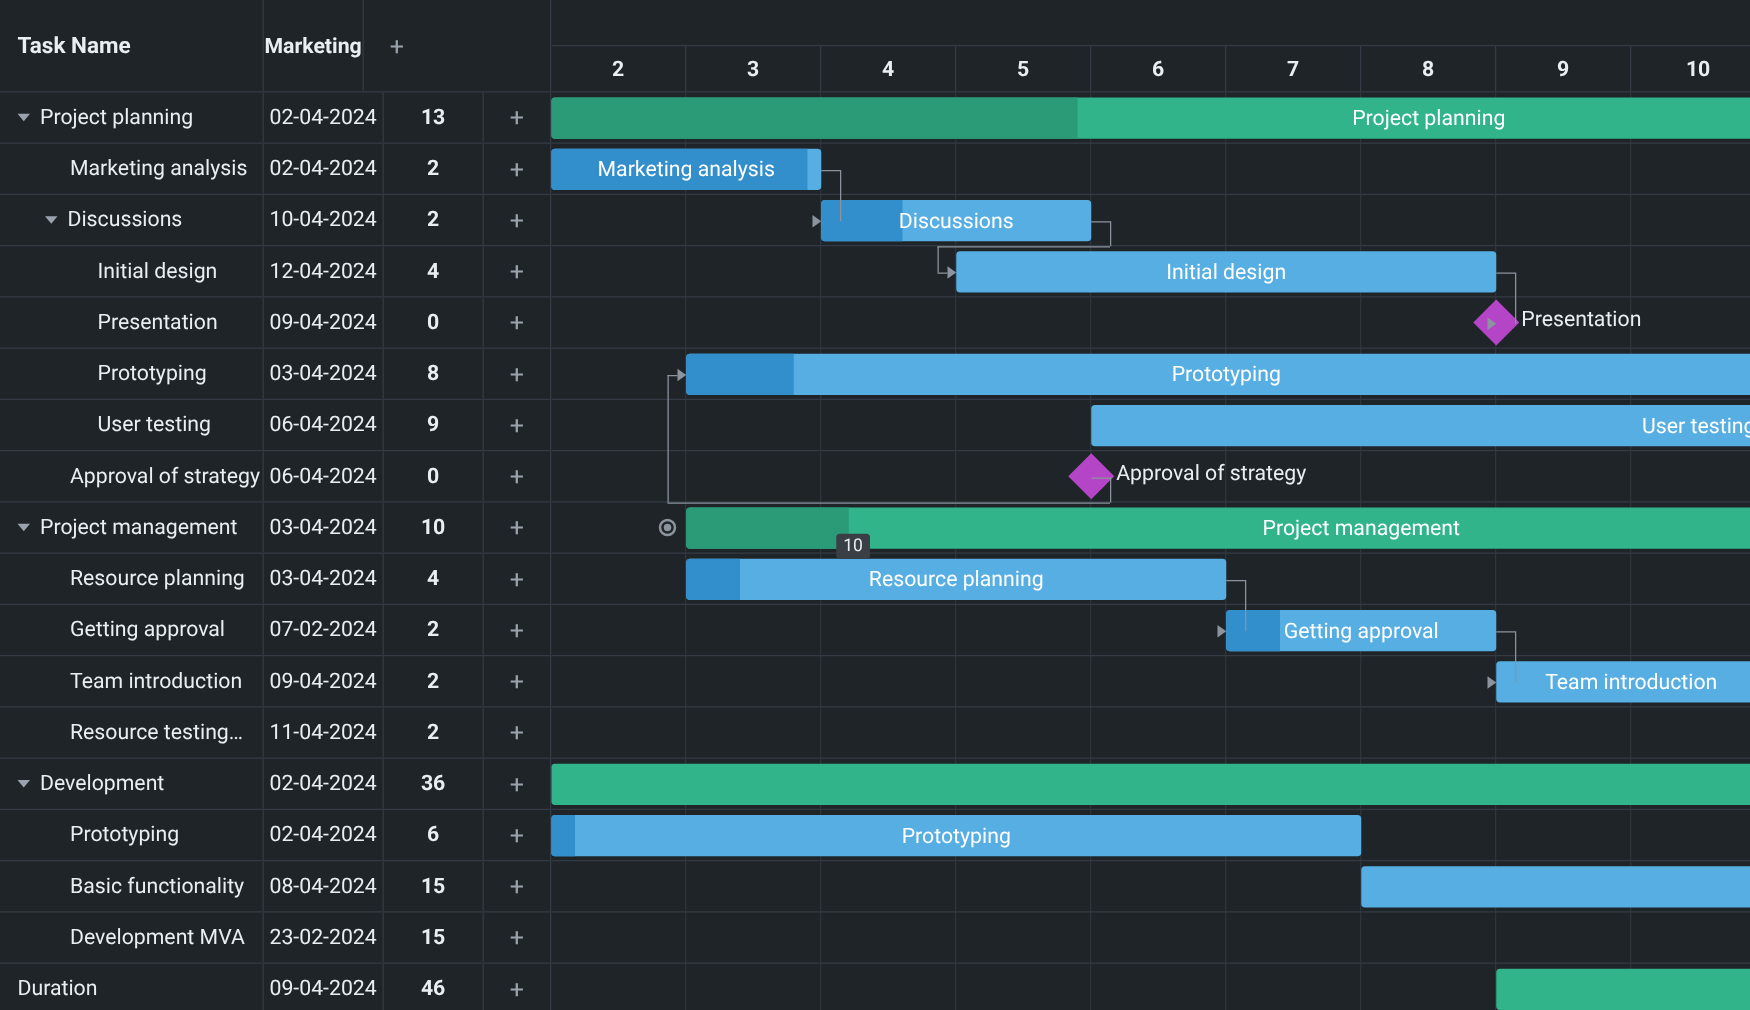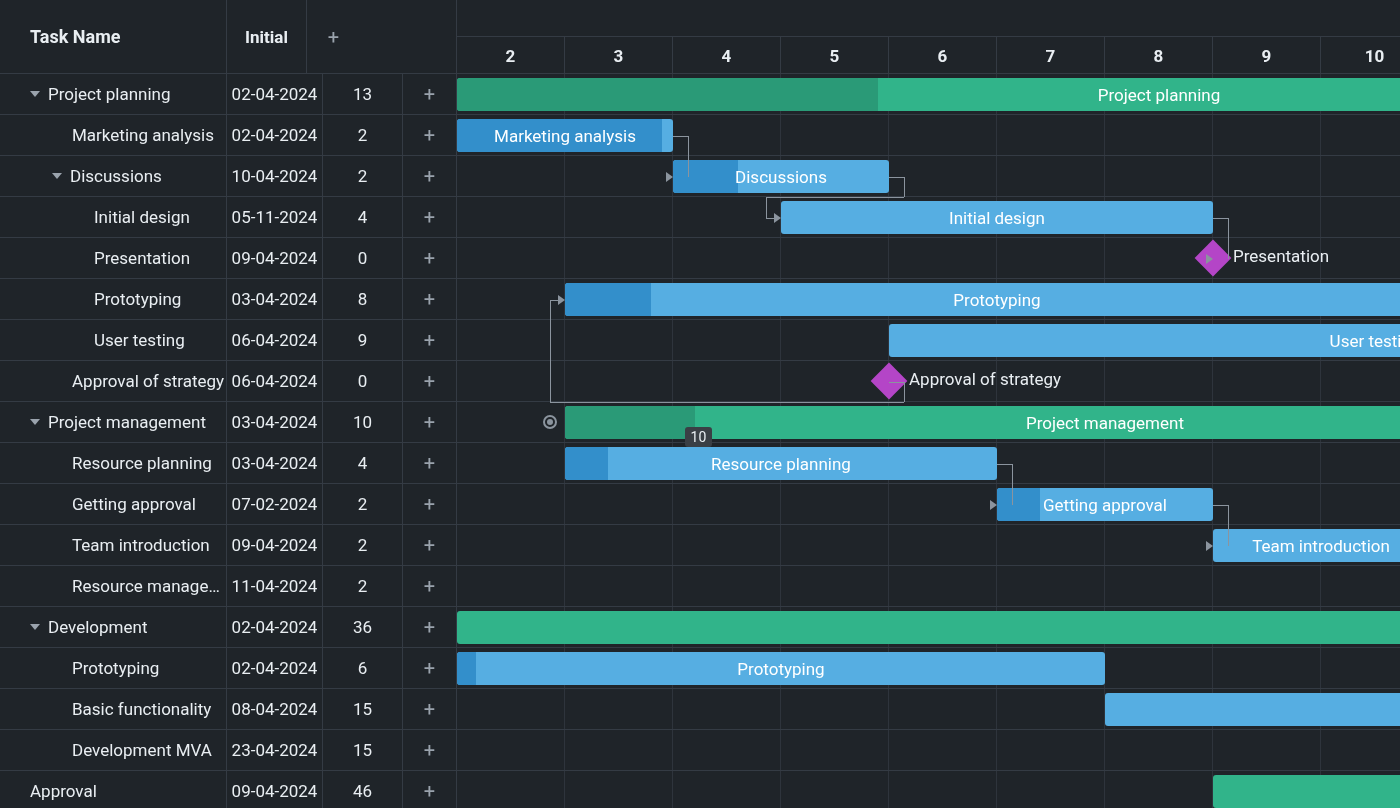--- a/index.html
+++ b/index.html
@@ -22,23 +22,23 @@
     flex: 0 0 440px;
     border-right: 1px solid #343b44;
   }
   .grid-header, .grid-row {
     display: flex;
     align-items: center;
     border-bottom: 1px solid #343b44;
   }
   .grid-header { height: 74px; }
   .grid-row    { height: 41px; }
-  .col-name  { width: 210px; padding-left: 14px; display:flex; align-items:center; gap:8px; white-space:nowrap; overflow:hidden; text-overflow:ellipsis;margin-left:16px;}
+  .col-name  { width: 210px; padding-left: 14px; display:flex; align-items:center; gap:8px; white-space:nowrap; overflow:hidden; text-overflow:ellipsis;}
   .col-date  { width: 96px;  text-align:center; border-left:1px solid #343b44; display:flex; align-items:center; justify-content:center; height:100%;}
-  .col-dur   { width: 80px;  text-align:center; border-left:1px solid #343b44; display:flex; align-items:center; justify-content:center; height:100%;}
+  .col-dur   { width: 80px;  text-align:center; border-left:1px solid #343b44; display:flex; align-items:center; justify-content:center; height:100%;font-weight:bold;}
   .col-add   { width: 54px;  text-align:center; border-left:1px solid #343b44; display:flex; align-items:center; justify-content:center; height:100%;}
   .grid-header .col-name  { font-weight:700; font-size:18px; }
   .grid-header .col-date,
   .grid-header .col-dur   { font-weight:700; }
   .plus { color:#9aa3ad; font-size:20px; line-height:1; cursor:pointer; user-select:none;}
   .caret {
     width:0; height:0; display:inline-block;
     border-left:5px solid transparent;
     border-right:5px solid transparent;
     border-top:6px solid #9aa3ad;
@@ -156,21 +156,21 @@
   }
 </style>
 </head>
 <body>
 
 <div class="app">
 
   <div class="grid">
     <div class="grid-header">
       <div class="col-name">Task Name</div>
-      <div class="col-dur">Initial</div>
+      <div class="col-dur">Marketing</div>
       <div class="col-add">
           <span class="plus">+</span>
         </div>
     </div>
 
     <div id="grid-rows">
         <div class="grid-row lvl0 hascaret">
           <div class="col-name">
             <span class="caret"></span>
             <span>Project planning</span>
@@ -199,21 +199,21 @@
           <div class="col-date">10-04-2024</div>
           <div class="col-dur">2</div>
           <div class="col-add">
             <span class="plus">+</span>
           </div>
         </div>
         <div class="grid-row lvl2">
           <div class="col-name">
             <span>Initial design</span>
           </div>
-          <div class="col-date">05-11-2024</div>
+          <div class="col-date">12-04-2024</div>
           <div class="col-dur">4</div>
           <div class="col-add">
             <span class="plus">+</span>
           </div>
         </div>
         <div class="grid-row lvl2">
           <div class="col-name">
             <span>Presentation</span>
           </div>
           <div class="col-date">09-04-2024</div>
@@ -288,21 +288,21 @@
             <span>Team introduction</span>
           </div>
           <div class="col-date">09-04-2024</div>
           <div class="col-dur">2</div>
           <div class="col-add">
             <span class="plus">+</span>
           </div>
         </div>
         <div class="grid-row lvl1">
           <div class="col-name">
-            <span>Resource manage…</span>
+            <span>Resource testing…</span>
           </div>
           <div class="col-date">11-04-2024</div>
           <div class="col-dur">2</div>
           <div class="col-add">
             <span class="plus">+</span>
           </div>
         </div>
         <div class="grid-row lvl0 hascaret">
           <div class="col-name">
             <span class="caret"></span>
@@ -331,29 +331,29 @@
           <div class="col-date">08-04-2024</div>
           <div class="col-dur">15</div>
           <div class="col-add">
             <span class="plus">+</span>
           </div>
         </div>
         <div class="grid-row lvl1">
           <div class="col-name">
             <span>Development MVA</span>
           </div>
-          <div class="col-date">23-04-2024</div>
+          <div class="col-date">23-02-2024</div>
           <div class="col-dur">15</div>
           <div class="col-add">
             <span class="plus">+</span>
           </div>
         </div>
         <div class="grid-row lvl0">
           <div class="col-name">
-            <span>Approval</span>
+            <span>Duration</span>
           </div>
           <div class="col-date">09-04-2024</div>
           <div class="col-dur">46</div>
           <div class="col-add">
             <span class="plus">+</span>
           </div>
         </div>
       </div>
   </div>
 

